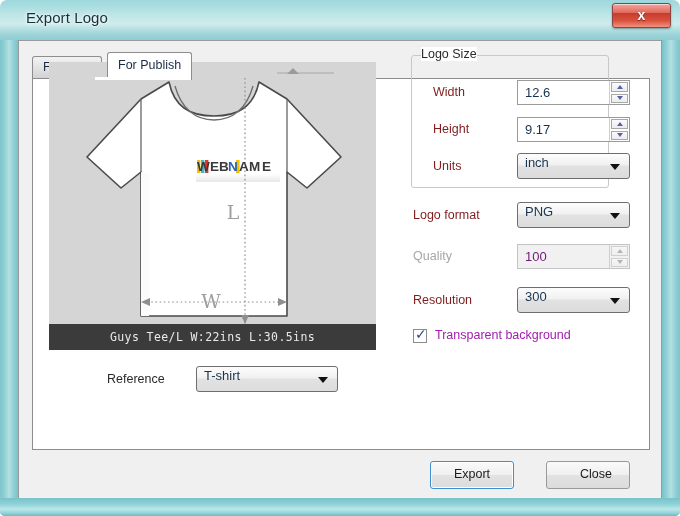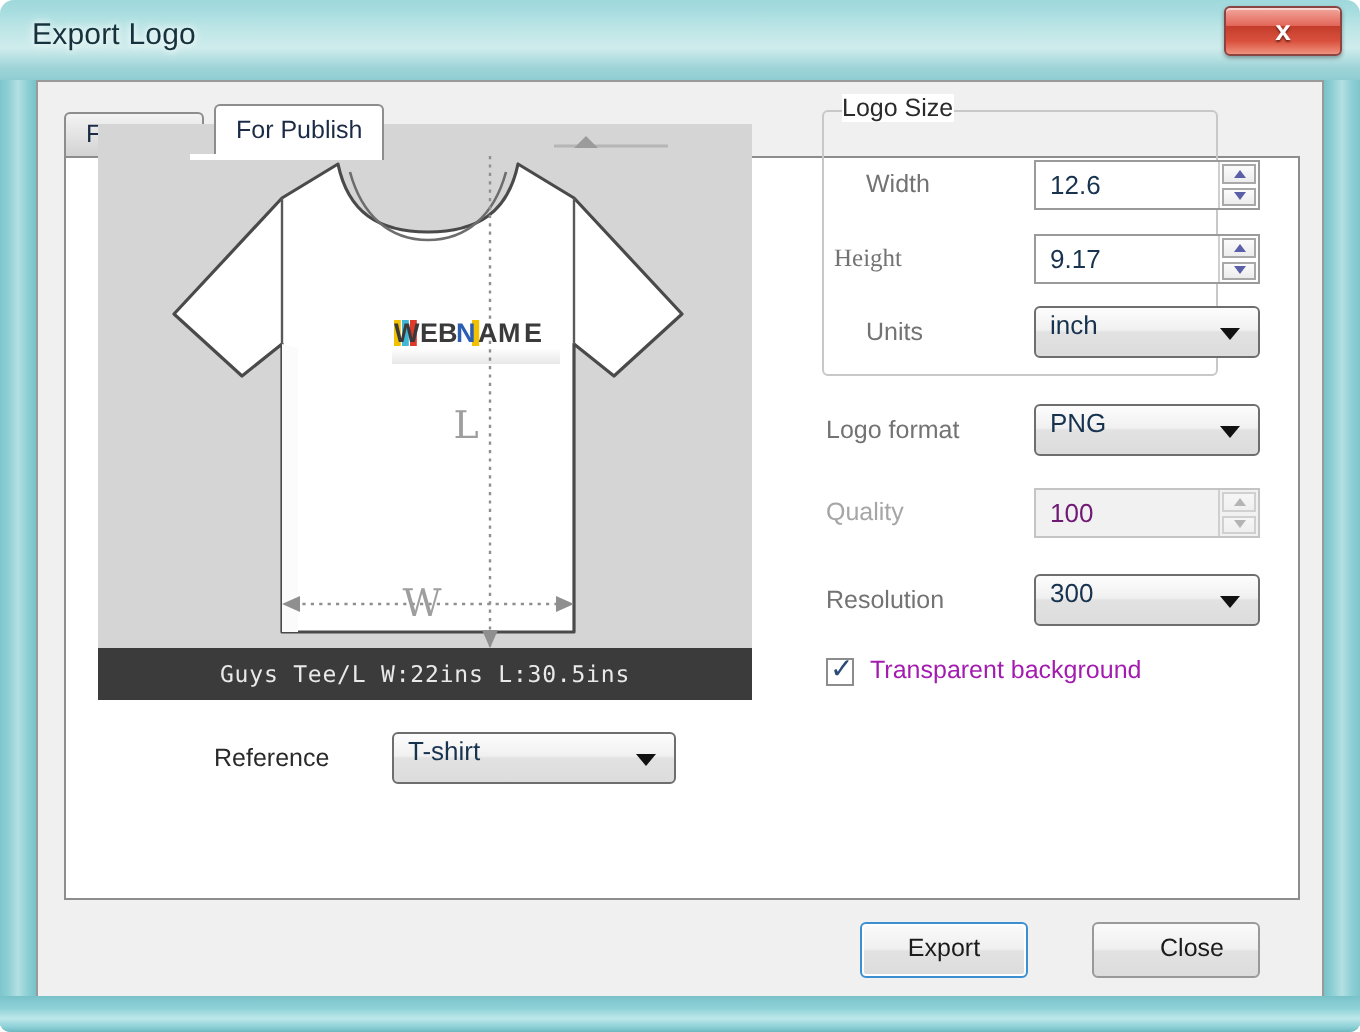--- a/index.html
+++ b/index.html
@@ -35,21 +35,21 @@
     position: absolute; left: 0; bottom: 0; width: 680px; height: 18px;
     background: linear-gradient(to bottom, #79c2c9 0%, #8fd2d8 35%, #bde8ea 62%, #8fd2d8 85%, #6fb9c1 100%);
     border-radius: 0 0 5px 5px;
   }
 
   
   #titlebar {
     position: absolute; left: 0; top: 0; width: 680px; height: 40px;
   }
   #title-text {
-    position: absolute; left: 16px; top: 9px;
+    position: absolute; left: 26px; top: 9px;
     font-size: 15px; color: #16323c;
     text-shadow: 0 0 3px rgba(255,255,255,0.95), 0 0 6px rgba(255,255,255,0.8);
     letter-spacing: .1px;
     white-space: nowrap;
   }
   #close-button {
     position: absolute; right: 9px; top: 3px;
     width: 57px; height: 23px;
     border: 1px solid #8a4442;
     border-radius: 3px;
@@ -170,21 +170,21 @@
   }
   #logosize-legend {
     position: absolute; left: 9px; top: -9px;
     background: #ffffff;
     padding: 0 0;
     font-size: 12.5px; color: #2a2a2a;
   }
 
   .fieldlabel {
     position: absolute;
-    font-size: 12.5px; color: #737373;
+    font-size: 12.5px; color: #7f1d1d;
     white-space: nowrap;
   }
   .fieldlabel.disabled { color: #a6a6a6; }
 
   
   .spinner {
     position: absolute;
     width: 113px; height: 25px;
     box-sizing: border-box;
     background: #ffffff;
@@ -379,21 +379,21 @@
         <div class="sp-btns">
           <div class="sp-btn">
               <span class="tri-up"></span>
             </div>
           <div class="sp-btn">
               <span class="tri-down"></span>
             </div>
         </div>
       </div>
 
-      <div class="fieldlabel" style="left:6px; top:67px;font-family:Liberation Serif, serif;">Height</div>
+      <div class="fieldlabel" style="left:22px; top:67px;">Height</div>
       <div class="spinner" style="left:106px; top:62px;">
         <div class="sp-text">9.17</div>
         <div class="sp-btns">
           <div class="sp-btn">
               <span class="tri-up"></span>
             </div>
           <div class="sp-btn">
               <span class="tri-down"></span>
             </div>
         </div>

